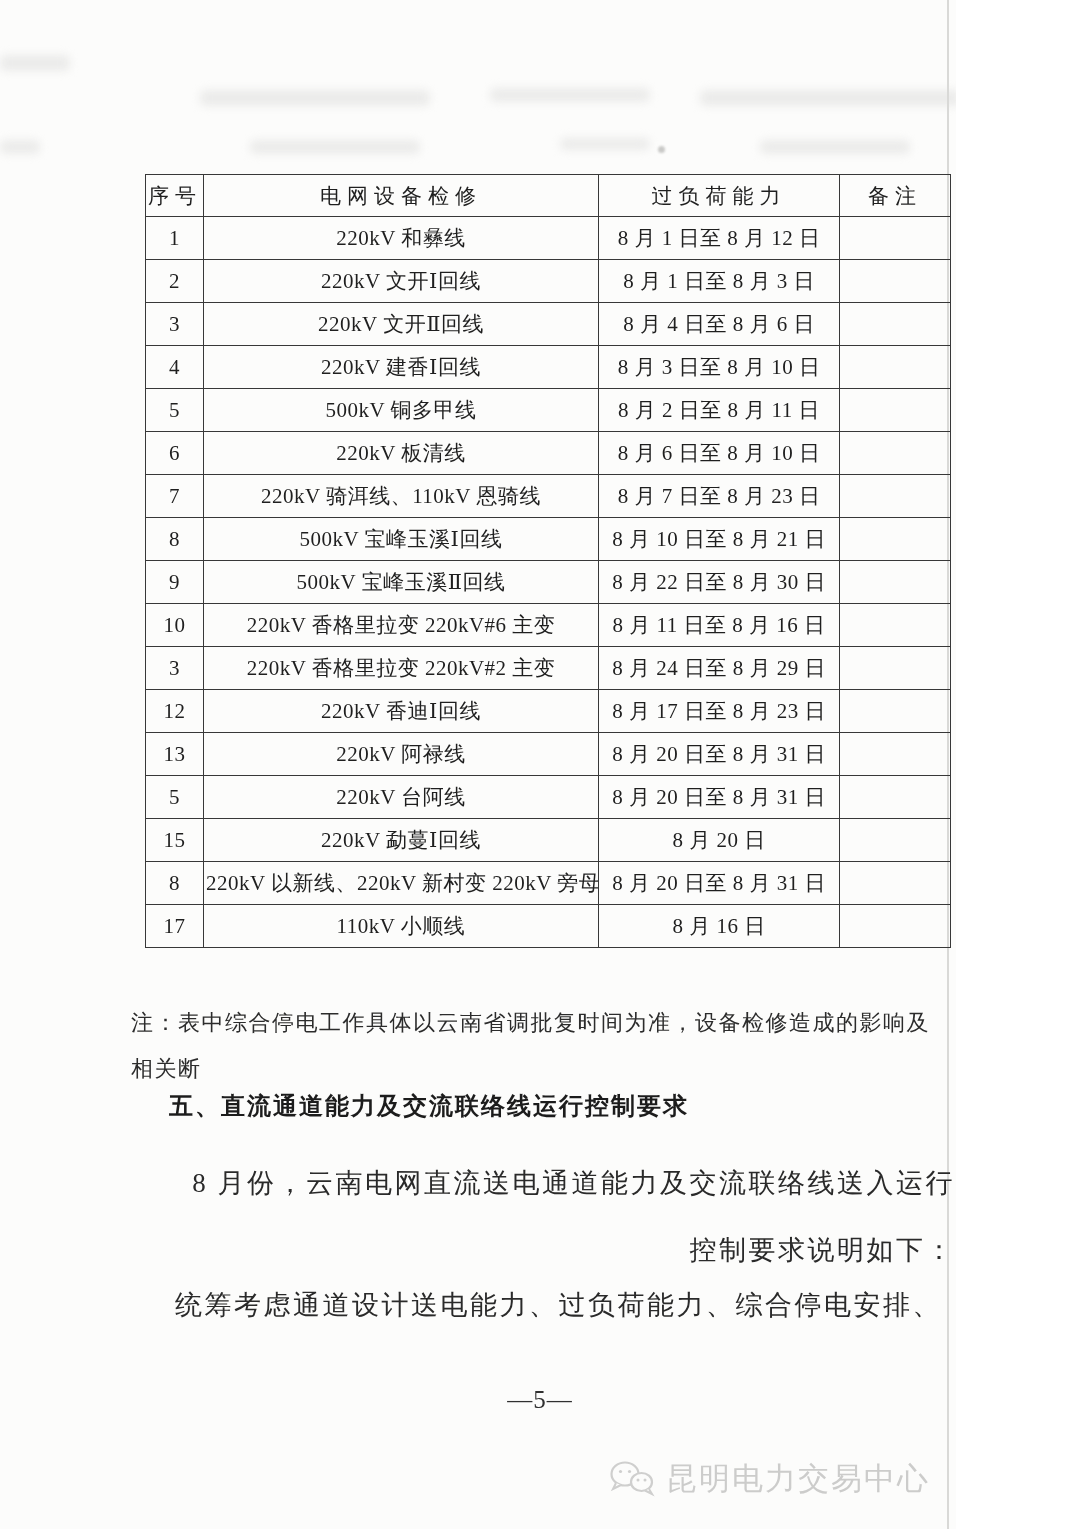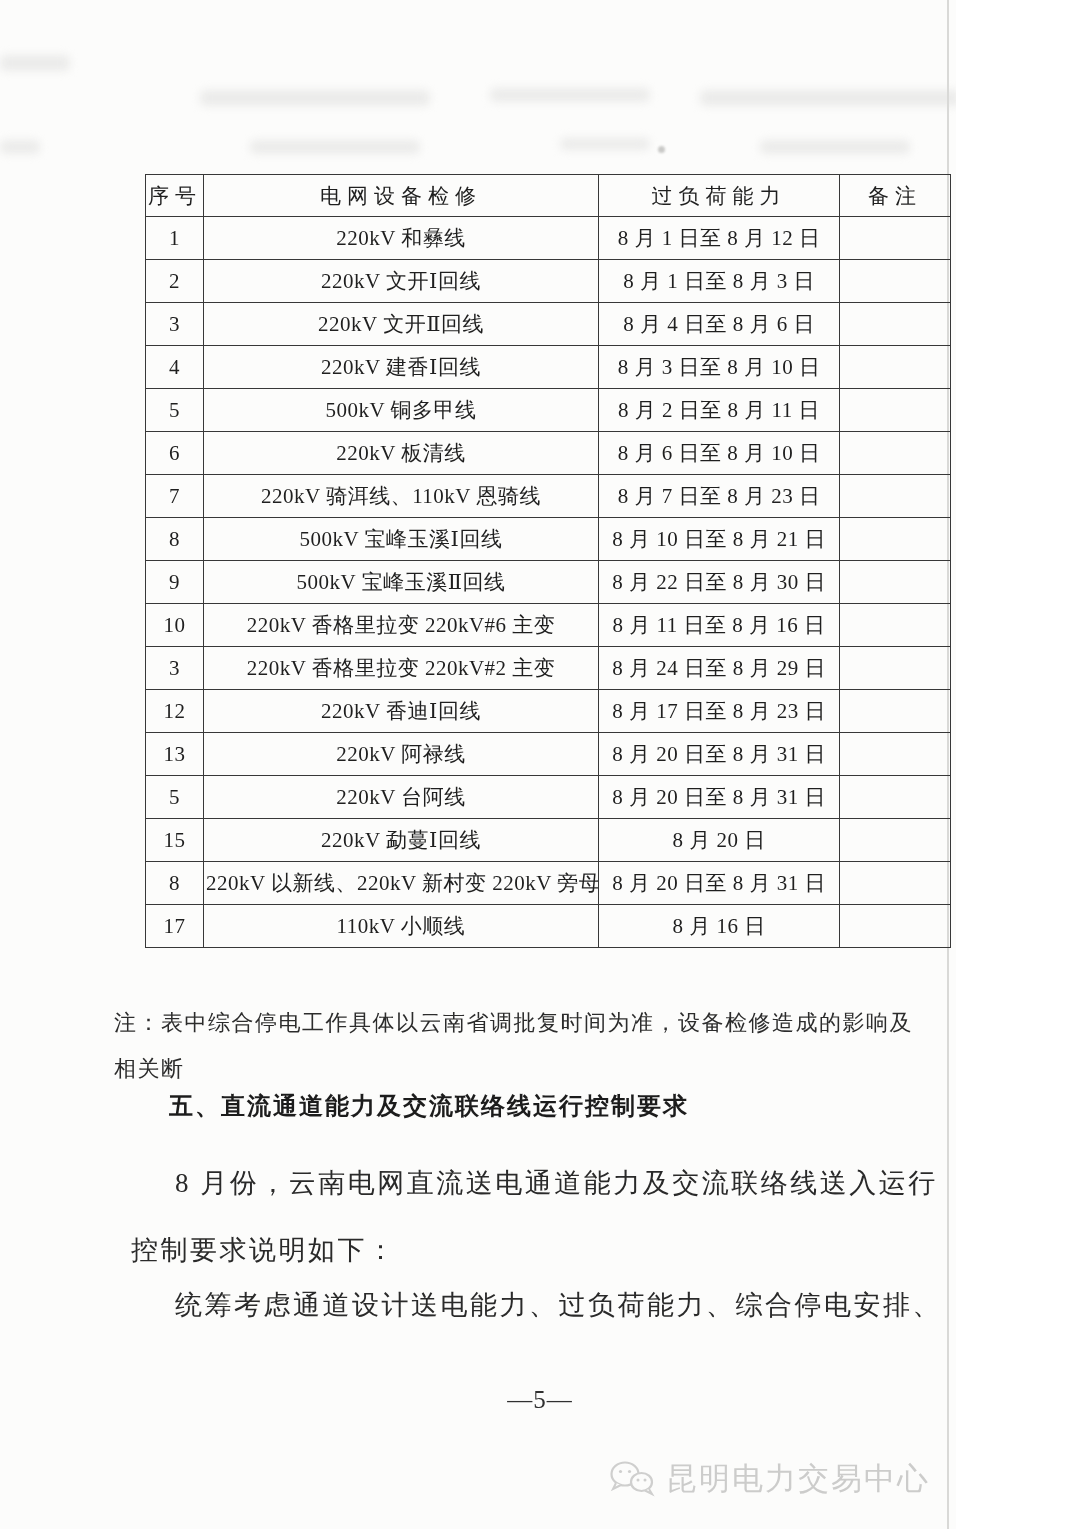--- a/index.html
+++ b/index.html
@@ -52,21 +52,21 @@
   }
   table.maint td { height: 43px; letter-spacing: 0.5px; }
   col.c-no { width: 58px; }
   col.c-eq { width: 395px; }
   col.c-time { width: 241px; }
   col.c-remark { width: 111px; }
   td.time-cell { letter-spacing: 1.5px; margin-top: 28px; }
   
   .note {
     position: absolute;
-    top: 1000px; left: 114px;
+    top: 1000px; left: 131px;
     width: 822px;
     font-size: 22px;
     line-height: 46px;
     letter-spacing: 1.5px;
     color: #2c2c2c;
   }
   .section-heading {
     position: absolute;
     top: 1090px; left: 125px;
     width: 822px;
@@ -80,21 +80,21 @@
   .body-para {
     position: absolute;
     left: 131px;
     width: 824px;
     font-size: 27px;
     line-height: 67px;
     letter-spacing: 2.5px;
     color: #2a2a2a;
   }
   .body-para .line.indent { text-indent: 44px; }
-  #para1 { top: 1150px; }
+  #para1 { top: 1150px; text-align: right; }
   #para2 { top: 1272px; }
   .page-number {
     position: absolute;
     top: 1386px; left: 0;
     width: 1080px;
     text-align: center;
     font-size: 25px;
     letter-spacing: 1px;
     color: #303030;
   }

